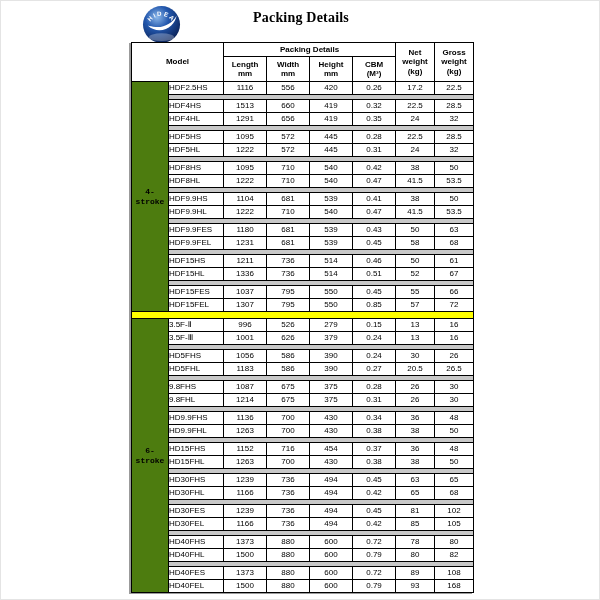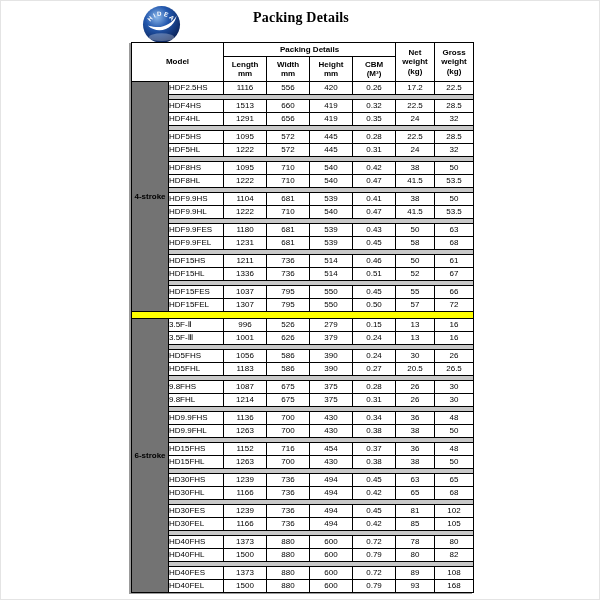--- a/index.html
+++ b/index.html
@@ -26,21 +26,21 @@
     font-size:8px;line-height:1.15;color:#000;
   }
   thead th{
     font-weight:bold;text-align:center;vertical-align:middle;
     white-space:pre-line;background:#fff;
   }
   tr.h1 th{height:13px;}
   tr.h2 th{height:24px;margin-top:17px;}
   td.stroke{
     font-weight:bold;text-align:center;vertical-align:middle;
-    font-size:8px;background:#737373;
+    font-size:8px;background:#4d7c0f;font-family:Liberation Mono, monospace;
   }
   td.model{text-align:left;padding-left:2px;white-space:nowrap;font-size:7.5px;margin-left:12px;}
   td.num{text-align:center;font-size:7.5px;}
   tr.data td{height:12px;}
   tr.sep td{height:4px;background:#c8c8c8;padding:0;}
   tr.divider td{height:6px;padding:0;}
 </style>
 </head>
 <body>
 
@@ -246,21 +246,21 @@
             <td class="num">550</td>
             <td class="num">0.45</td>
             <td class="num">55</td>
             <td class="num">66</td>
           </tr>
           <tr class="data">
             <td class="model">HDF15FEL</td>
             <td class="num">1307</td>
             <td class="num">795</td>
             <td class="num">550</td>
-            <td class="num">0.50</td>
+            <td class="num">0.85</td>
             <td class="num">57</td>
             <td class="num">72</td>
           </tr>
           <tr class="divider">
             <td colspan="8" style="background: rgb(255, 255, 0);"></td>
           </tr>
           <tr class="data">
             <td class="stroke" rowspan="26">6-stroke</td>
             <td class="model">3.5F-Ⅱ</td>
             <td class="num">996</td>

